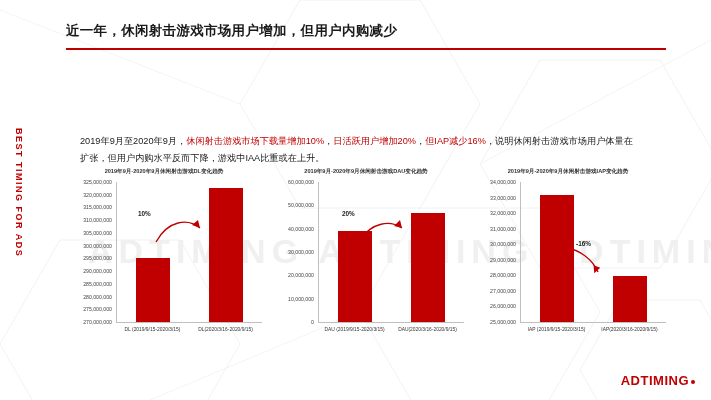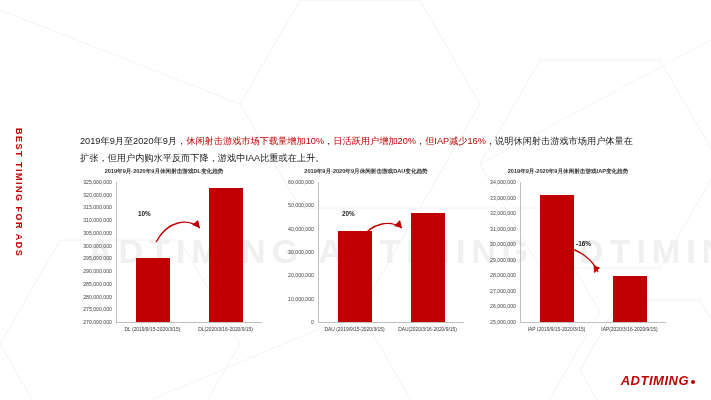--- a/index.html
+++ b/index.html
@@ -162,21 +162,20 @@
   }
   
   .logo {
     position: absolute;
     right: 16px;
     bottom: 12px;
     color: #c00000;
     font-size: 13px;
     font-weight: 700;
     letter-spacing: 0.5px;
-    font-style: italic;
   }
   .logo .dot {
     display: inline-block;
     width: 4px;
     height: 4px;
     background: #c00000;
     border-radius: 50%;
     margin-left: 2px;
     vertical-align: middle;
   }
@@ -198,20 +197,24 @@
       <line x1="240" y1="104" x2="0" y2="10"></line>
       <line x1="480" y1="164" x2="711" y2="40"></line>
       <line x1="360" y1="312" x2="150" y2="400"></line>
     </g>
   </svg>
 
   <div class="watermark-text">ADTIMING  ADTIMING  ADTIMING</div>
 
   <div class="side-label">BEST TIMING FOR ADS</div>
 
+  <div class="title-wrap">
+    <div class="title">近一年，休闲射击游戏市场用户增加，但用户内购减少</div>
+    <div class="title-rule"></div>
+  </div>
 
   <div class="para">
     <span>2019年9月至2020年9月，</span><span class="hl">休闲射击游戏市场下载量增加10%</span><span>，</span><span class="hl">日活跃用户增加20%</span><span>，</span><span class="hl">但IAP减少16%</span><span>，说明休闲射击游戏市场用户体量在扩张，但用户内购水平反而下降，游戏中IAA比重或在上升。</span>
   </div>
 
   <div class="charts">
 
     <div class="chart">
       <div class="chart-title">2019年9月-2020年9月休闲射击游戏DL变化趋势</div>
       <div class="plot">

